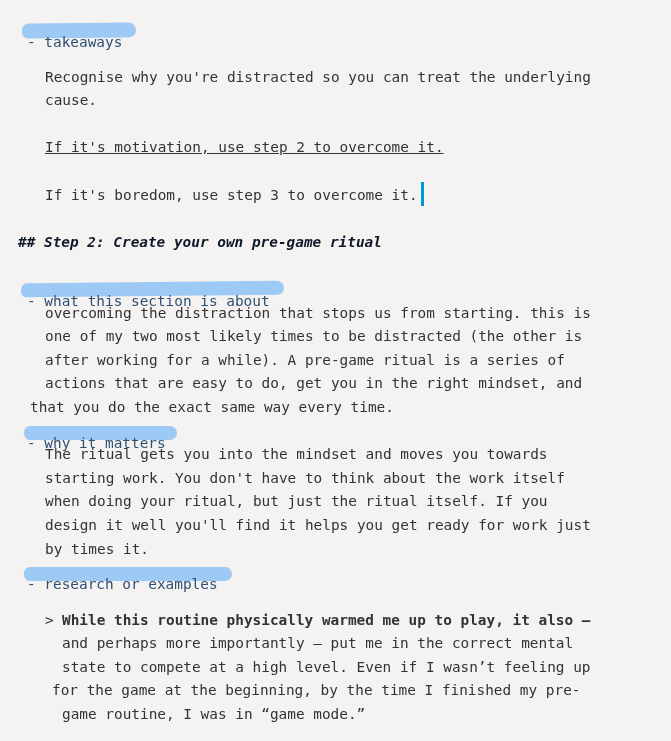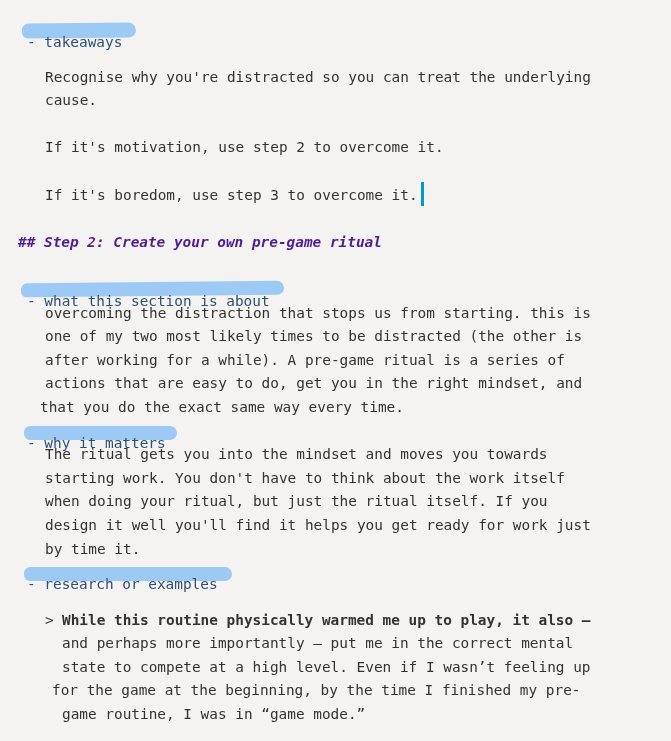--- a/index.html
+++ b/index.html
@@ -36,21 +36,21 @@
     .hl-text {
       position: absolute;
       white-space: pre;
       line-height: 18px;
       color: #2f4f74;
       margin-top: 12px;
     }
     .heading {
       font-weight: bold;
       font-style: italic;
-      color: #4c1d95;
+      color: #0f172a;
     }
     .cursor {
       position: absolute;
       width: 3px;
       height: 24px;
       background: #0097d6;
     }
     .quote-mark {
       position: absolute;
       white-space: pre;
@@ -61,44 +61,44 @@
 <body>
 
 <div>
 
   <div class="hl blob" style="left:22px; top:23px; width:114px; height:15px;"></div>
   <div class="hl-text" style="left:27px; top:21px;">- takeaways</div>
 
   <div class="line" style="left:45px; top:66px;">Recognise why you're distracted so you can treat the underlying</div>
   <div class="line" style="left:45px; top:89px;">cause.</div>
 
-  <div class="line" style="left:45px; top:136px;">If it's motivation, use step 2 to overcome it.</div>
+  <div class="line" style="left:45px; top:136px;text-decoration:underline;">If it's motivation, use step 2 to overcome it.</div>
 
   <div class="line" style="left:45px; top:184px;">If it's boredom, use step 3 to overcome it.</div>
   <div class="cursor" style="left:421px; top:182px;"></div>
 
   <div class="line heading" style="left:18px; top:231px;">## Step 2: Create your own pre-game ritual</div>
 
   <div class="hl blob" style="left:21px; top:282px; width:263px; height:14px;"></div>
   <div class="hl-text" style="left:27px; top:280px;">- what this section is about</div>
 
   <div class="line" style="left:45px; top:302px;">overcoming the distraction that stops us from starting. this is</div>
   <div class="line" style="left:45px; top:325px;">one of my two most likely times to be distracted (the other is</div>
   <div class="line" style="left:45px; top:349px;">after working for a while). A pre-game ritual is a series of</div>
   <div class="line" style="left:45px; top:372px;">actions that are easy to do, get you in the right mindset, and</div>
-  <div class="line" style="left:40px; top:396px;">that you do the exact same way every time.</div>
+  <div class="line" style="left:30px; top:396px;">that you do the exact same way every time.</div>
 
   <div class="hl" style="left:24px; top:426px; width:153px; height:14px;"></div>
   <div class="hl-text" style="left:27px; top:422px;">- why it matters</div>
 
   <div class="line" style="left:45px; top:443px;">The ritual gets you into the mindset and moves you towards</div>
   <div class="line" style="left:45px; top:467px;">starting work. You don't have to think about the work itself</div>
   <div class="line" style="left:45px; top:490px;">when doing your ritual, but just the ritual itself. If you</div>
   <div class="line" style="left:45px; top:514px;">design it well you'll find it helps you get ready for work just</div>
-  <div class="line" style="left:45px; top:538px;">by time it.</div>
+  <div class="line" style="left:45px; top:538px;">by times it.</div>
 
   <div class="hl" style="left:24px; top:567px; width:208px; height:14px;"></div>
   <div class="hl-text" style="left:27px; top:563px;">- research or examples</div>
 
   <div class="quote-mark" style="left:45px; top:609px;">&gt;</div>
   <div class="line" style="left:62px; top:609px;font-weight:bold;">While this routine physically warmed me up to play, it also —</div>
   <div class="line" style="left:62px; top:632px;">and perhaps more importantly — put me in the correct mental</div>
   <div class="line" style="left:62px; top:656px;">state to compete at a high level. Even if I wasn’t feeling up</div>
   <div class="line" style="left:52px; top:679px;">for the game at the beginning, by the time I finished my pre-</div>
   <div class="line" style="left:62px; top:703px;">game routine, I was in “game mode.”</div>

